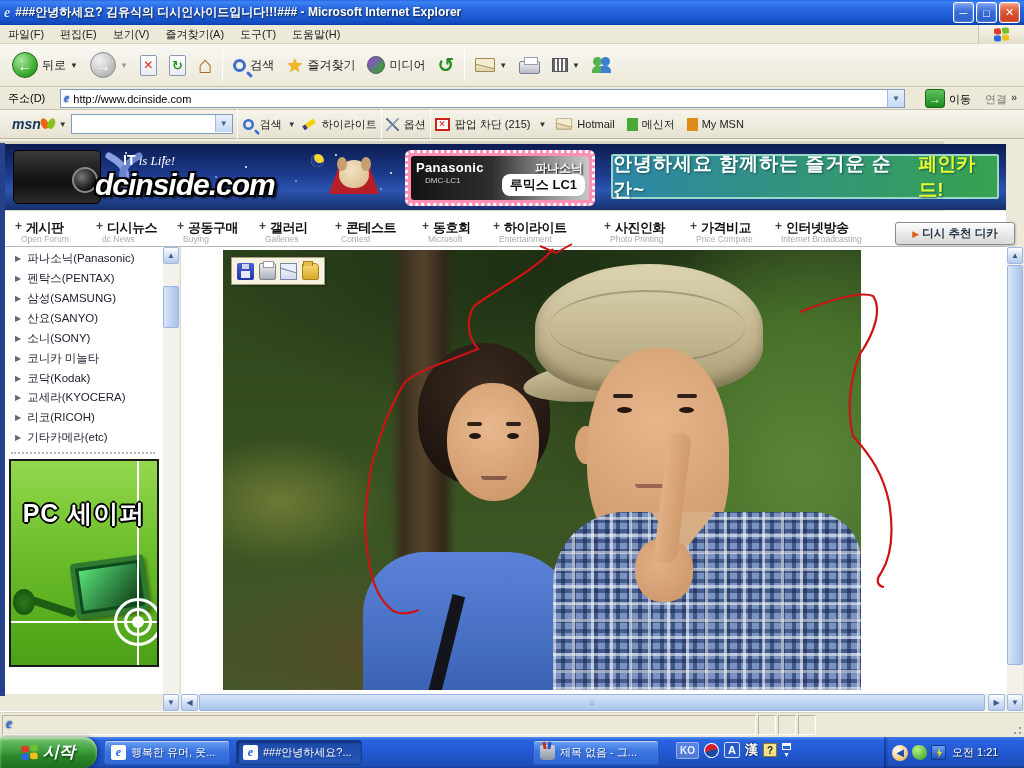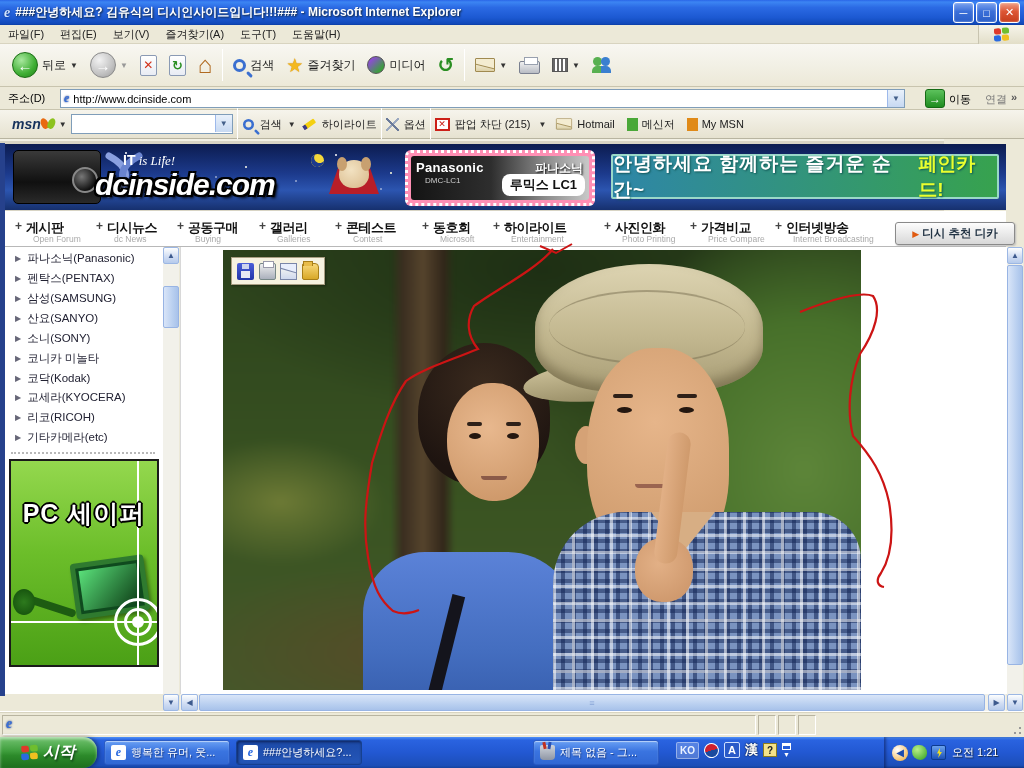--- a/index.html
+++ b/index.html
@@ -144,21 +144,21 @@
     background:linear-gradient(90deg,#2e86a8,#37a24e); border:2px solid #9ad8c8; border-radius:2px;
     display:flex; align-items:center; justify-content:center; gap:8px; }
   .promo-ad .t { color:#fff; font-size:19px; font-weight:bold; letter-spacing:1px; text-shadow:1px 1px 2px #155; }
   .promo-ad .h { color:#eaff2e; font-size:19px; font-weight:bold; text-shadow:1px 1px 2px #155; }
 
   
   .navbar { position:absolute; left:5px; top:211px; width:1001px; height:36px; background:#fff; border-bottom:1px solid #b8b8b8; }
   .nav-item { position:absolute; top:8px; display:flex; gap:4px; }
   .nav-item .plus { font-weight:bold; color:#444; font-size:12px; }
   .nav-item .lbl { font-weight:bold; color:#111; font-size:13px; letter-spacing:-.5px; }
-  .nav-item .sub { position:absolute; left:18px; top:15px; font-size:8.5px; color:#aaa; white-space:nowrap; }
+  .nav-item .sub { position:absolute; left:6px; top:15px; font-size:8.5px; color:#aaa; white-space:nowrap; }
   .reco-btn { position:absolute; left:890px; top:11px; width:120px; height:23px; border-radius:3px;
     border:1px solid #8a8a8a; background:linear-gradient(180deg,#fdfdfd,#d8d8d8); box-shadow:1px 1px 2px #bbb;
     display:flex; align-items:center; justify-content:center; gap:3px; font-size:11.5px; font-weight:bold; color:#234; }
   .reco-btn .tri { color:#e05a10; font-size:9px; }
 
   
   .sidebar { position:absolute; left:5px; top:247px; width:158px; height:447px; background:#fff; }
   .sb-item { position:absolute; left:10px; display:flex; gap:6px; align-items:center; font-size:11.5px; color:#223; }
   .sb-item .arr { color:#667; font-size:8px; }
   .dotline { position:absolute; left:6px; top:205px; width:144px; border-top:2px dotted #b8b8b8; }

